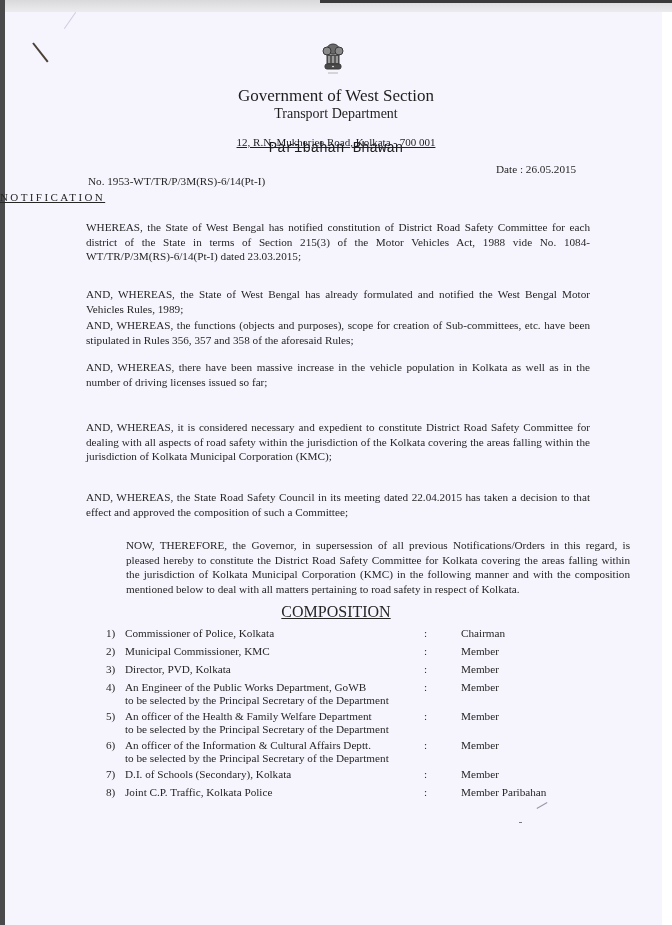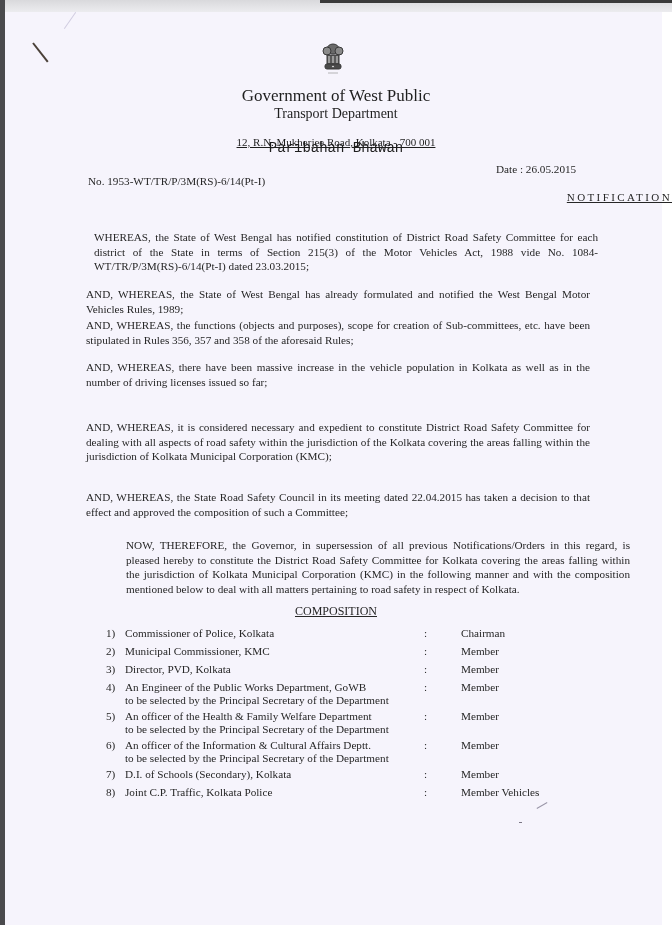--- a/index.html
+++ b/index.html
@@ -23,32 +23,32 @@
 
   .hdr { position: absolute; left: 0; width: 672px; text-align: center; font-family: "Liberation Serif", serif; }
   .h1 { top: 86px; font-size: 17px; }
   .h2 { top: 106px; font-size: 14px; }
   .h3 { top: 140px; font-size: 14px; font-family: Liberation Mono, monospace; }
   .h4 { top: 136px; font-size: 11px; text-decoration: underline; }
 
   .txt { position: absolute; font-family: "Liberation Serif", serif; font-size: 11.2px; line-height: 15px; color: #262626; }
   .ref-no { left: 88px; top: 174px; }
   .ref-date { left: 496px; top: 162px; }
-  .notif-title { left: 0; width: 672px; text-align: right; top: 190px; font-size: 11px; letter-spacing: 2.4px; text-decoration: underline; }
+  .notif-title { left: 0; width: 672px; text-align: left; top: 190px; font-size: 11px; letter-spacing: 2.4px; text-decoration: underline; }
 
   .para { position: absolute; left: 86px; width: 504px; font-family: "Liberation Serif", serif; font-size: 11.2px; line-height: 14.7px; text-align: justify; color: #262626; }
-  .p1 { top: 230px; margin-left: 8px; }
+  .p1 { top: 220px; }
   .p2 { top: 287px; }
   .p3 { top: 318px; }
   .p4 { top: 360px; }
   .p5 { top: 420px; }
   .p6 { top: 490px; }
   .p7 { top: 538px; margin-left: 40px; }
 
-  .comp-title { left: 0; width: 672px; text-align: center; top: 604px; font-size: 12px; text-decoration: underline; }
+  .comp-title { left: 0; width: 672px; text-align: center; top: 604px; font-size: 16px; text-decoration: underline; }
 
   .comp-row { position: absolute; left: 0; width: 672px; font-family: "Liberation Serif", serif; font-size: 11.2px; line-height: 13px; color: #262626; }
   .comp-num { position: absolute; left: 106px; }
   .comp-desc { position: absolute; left: 125px; width: 290px; }
   .comp-colon { position: absolute; left: 424px; }
   .comp-role { position: absolute; left: 461px; }
 
   .tick1 { position: absolute; left: 536px; top: 805px; width: 12px; height: 1px; background: #9a96a8; transform: rotate(-30deg); }
   .tick2 { position: absolute; left: 519px; top: 822px; width: 3px; height: 1px; background: #7a7684; }
 </style>
@@ -71,21 +71,21 @@
     <rect x="9" y="13" width="12" height="9" fill="#5a5a5a"></rect>
     <line x1="11" y1="14" x2="11" y2="21" stroke="#dcdcdc"></line>
     <line x1="15" y1="14" x2="15" y2="21" stroke="#dcdcdc"></line>
     <line x1="19" y1="14" x2="19" y2="21" stroke="#dcdcdc"></line>
     <rect x="7" y="22" width="16" height="5" rx="2" fill="#4a4a4a"></rect>
     <circle cx="15" cy="24.5" r="1.5" fill="#cfcfcf"></circle>
     <line x1="10" y1="31" x2="20" y2="31" stroke="#9a9a9a" stroke-width="0.7"></line>
   </g>
 </svg>
 
-<div class="hdr h1">Government of West Public</div>
+<div class="hdr h1">Government of West Section</div>
 <div class="hdr h2">Transport Department</div>
 <div class="hdr h3">Paribahan Bhawan</div>
 <div class="hdr h4">12, R.N. Mukherjee Road, Kolkata - 700 001</div>
 
 <div class="txt ref-no">No. 1953-WT/TR/P/3M(RS)-6/14(Pt-I)</div>
 <div class="txt ref-date">Date : 26.05.2015</div>
 
 <div class="txt notif-title">NOTIFICATION</div>
 
 <div class="para p1">WHEREAS, the State of West Bengal has notified constitution of District Road Safety Committee for each district of the State in terms of Section 215(3) of the Motor Vehicles Act, 1988 vide No. 1084-WT/TR/P/3M(RS)-6/14(Pt-I) dated 23.03.2015;</div>
@@ -147,18 +147,18 @@
   <div class="comp-row" style="top:768px;">
     <span class="comp-num">7)</span>
     <span class="comp-desc">D.I. of Schools (Secondary), Kolkata</span>
     <span class="comp-colon">:</span>
     <span class="comp-role">Member</span>
   </div>
   <div class="comp-row" style="top:786px;">
     <span class="comp-num">8)</span>
     <span class="comp-desc">Joint C.P. Traffic, Kolkata Police</span>
     <span class="comp-colon">:</span>
-    <span class="comp-role">Member Vehicles</span>
+    <span class="comp-role">Member Paribahan</span>
   </div>
 </div>
 
 <div class="tick1"></div>
 <div class="tick2"></div>
 
 </body></html>

